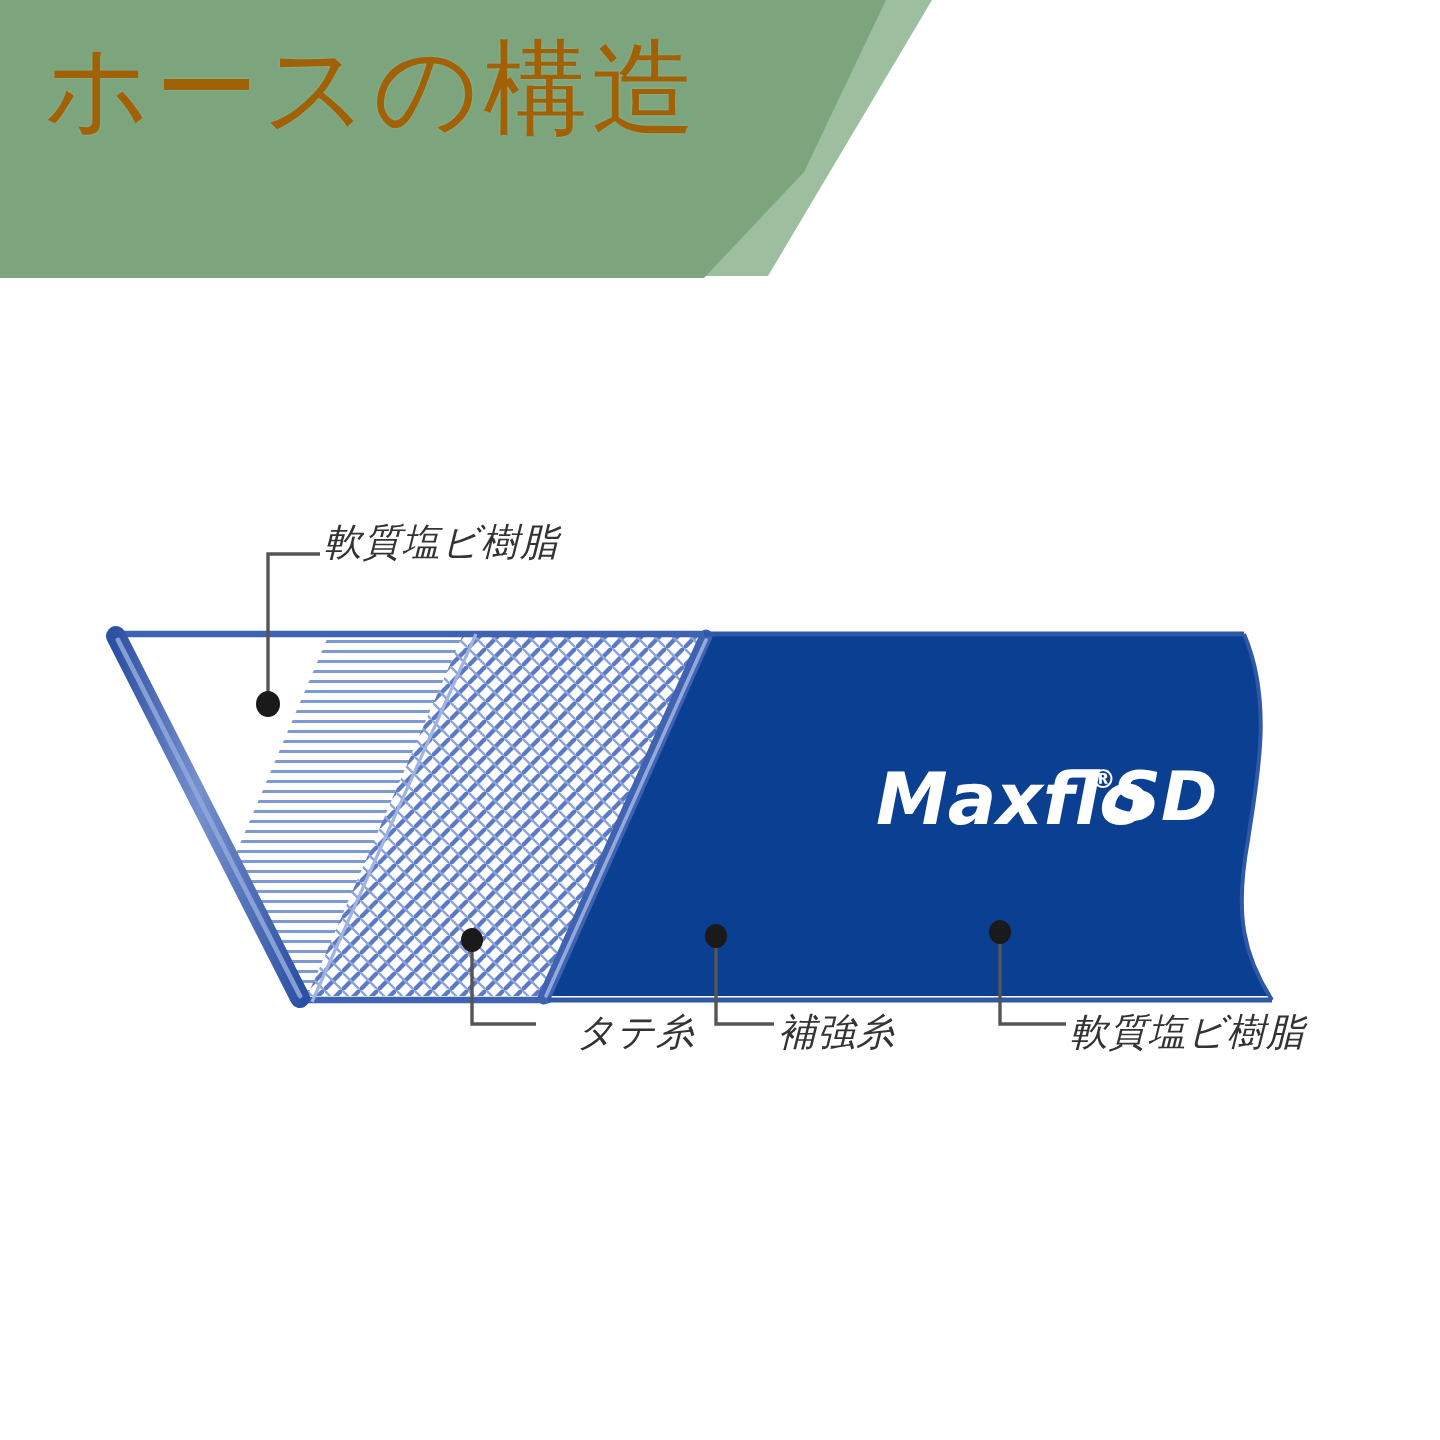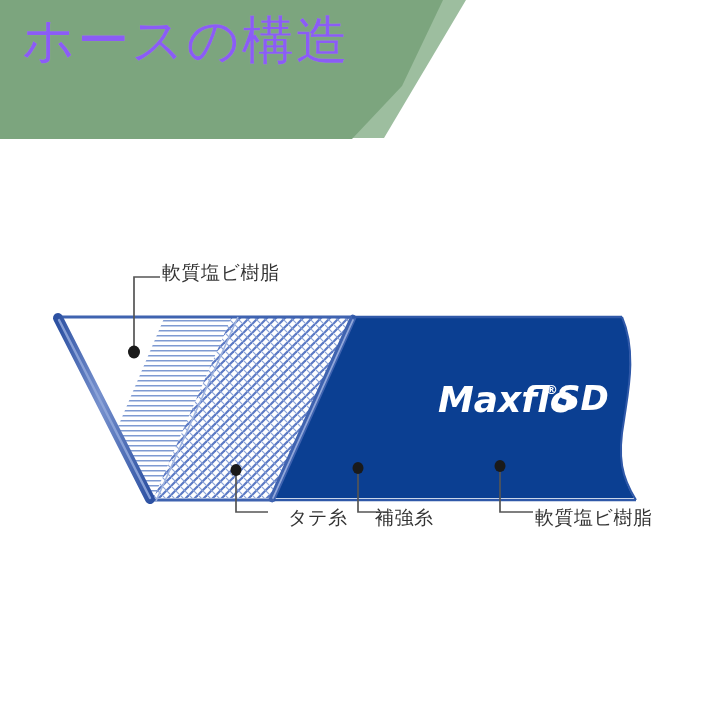--- a/index.html
+++ b/index.html
@@ -11,38 +11,38 @@
     position:relative;
   }
   #stage{position:absolute;inset:0;width:720px;height:720px;}
   svg{display:block;}
 
   
   .banner-wrap{position:absolute;left:0;top:0;width:720px;height:160px;}
   .banner-title{
     position:absolute;
     left:22px; top:18px;
-    color:#8b5cf6;
+    color:#a16207;
     font-size:52px;
     line-height:1.05;
     letter-spacing:2px;
     font-weight:400;
     white-space:nowrap;
     text-shadow:0 0 1px rgba(255,255,255,0.25);
-    font-family:Liberation Mono, monospace;
   }
 
   
   .lbl{
     position:absolute;
     color:#333333;
     font-size:19px;
     line-height:1;
     white-space:nowrap;
     letter-spacing:0.5px;
+    font-style:italic;
   }
   .logo-text{
     fill:#ffffff;
     font-family:"DejaVu Sans","Liberation Sans",sans-serif;
     font-weight:bold;
     font-style:italic;
   }
 </style>
 </head>
 <body>
@@ -141,16 +141,16 @@
     <g fill="#1a1a1a" stroke="none">
       <ellipse cx="134" cy="352" rx="6" ry="6.5"></ellipse>
       <ellipse cx="236" cy="470" rx="5.5" ry="6"></ellipse>
       <ellipse cx="358" cy="468" rx="5.5" ry="6"></ellipse>
       <ellipse cx="500" cy="466" rx="5.5" ry="6"></ellipse>
     </g>
   </svg>
 
   <div class="lbl" style="left:162px;top:272px;transform:translateY(-50%);">軟質塩ビ樹脂</div>
   <div class="lbl" style="left:288px;top:517px;transform:translateY(-50%);">タテ糸</div>
-  <div class="lbl" style="left:375px;top:517px;transform:translateY(-50%);">補強糸</div>
+  <div class="lbl" style="left:389px;top:517px;transform:translateY(-50%);">補強糸</div>
   <div class="lbl" style="left:535px;top:517px;transform:translateY(-50%);">軟質塩ビ樹脂</div>
 
 </div>
 
 </body></html>

